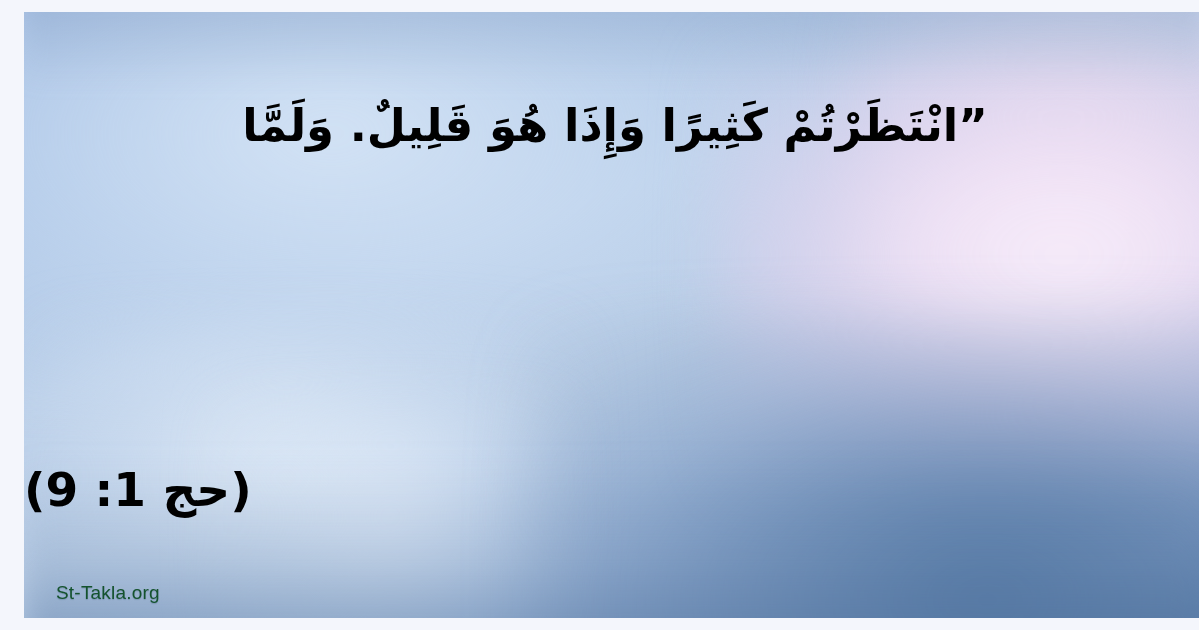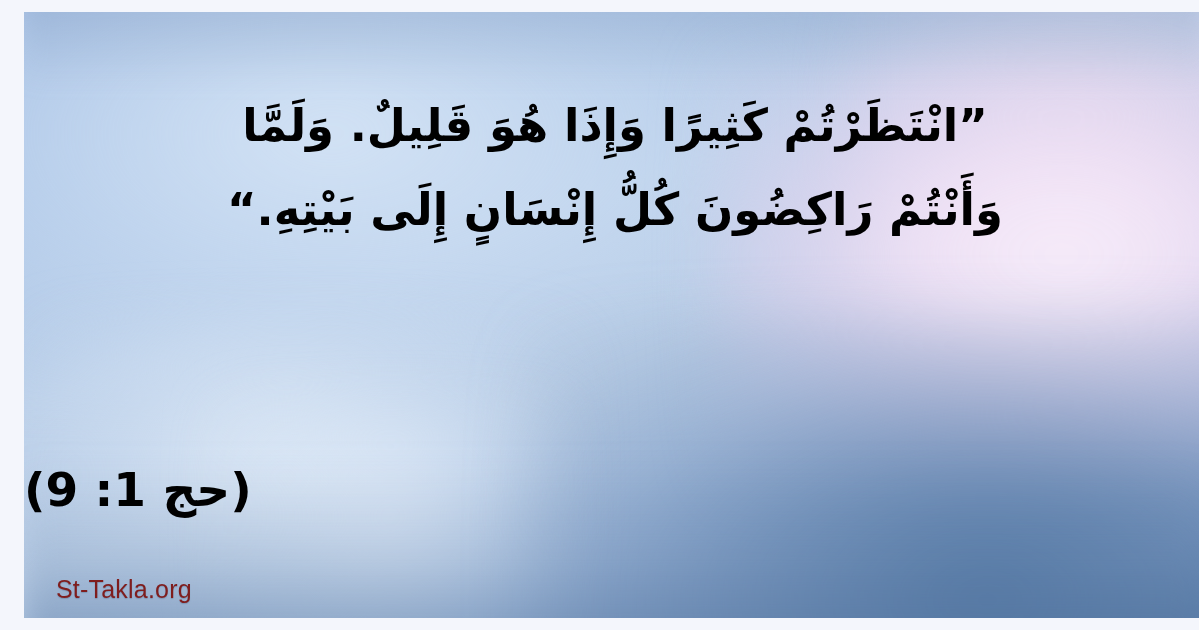--- a/index.html
+++ b/index.html
@@ -182,23 +182,23 @@
     font-weight: 700;
     font-size: 47px;
     line-height: 60px;
     direction: rtl;
   }
   
   #watermark {
     position: absolute;
     left: 32px;
     bottom: 14px;
-    color: #7f1d1d;
+    color: #14532d;
     font-family: "Liberation Sans", "DejaVu Sans", sans-serif;
-    font-size: 25px;
+    font-size: 19px;
     font-weight: 400;
     letter-spacing: 0.2px;
     text-shadow: 0 1px 1px rgba(60,85,120,0.30);
     white-space: nowrap;
   }
 </style>
 </head>
 <body>
 
 <div id="root">
@@ -210,21 +210,20 @@
     <div class="bg-glow-pink2"></div>
     <div class="bg-glow-pink"></div>
     <div class="bg-glow-bottomleft"></div>
     <div class="bg-glow-bottomleft2"></div>
     <div class="bg-shade-bottomright"></div>
     <div class="bg-shade-bottom"></div>
     <div class="bg-shade-top"></div>
 
     <div id="verse-block">
       <span class="vline">”انْتَظَرْتُمْ كَثِيرًا وَإِذَا هُوَ قَلِيلٌ. وَلَمَّا</span>
-      <span class="vline">وَأَنْتُمْ رَاكِضُونَ كُلُّ إِنْسَانٍ إِلَى بَيْتِهِ.“</span>
     </div>
 
     <div id="reference-line">(حج 1: 9)</div>
 
     <div id="watermark">St-Takla.org</div>
 
   </div>
 </div>
 
 </body></html>

